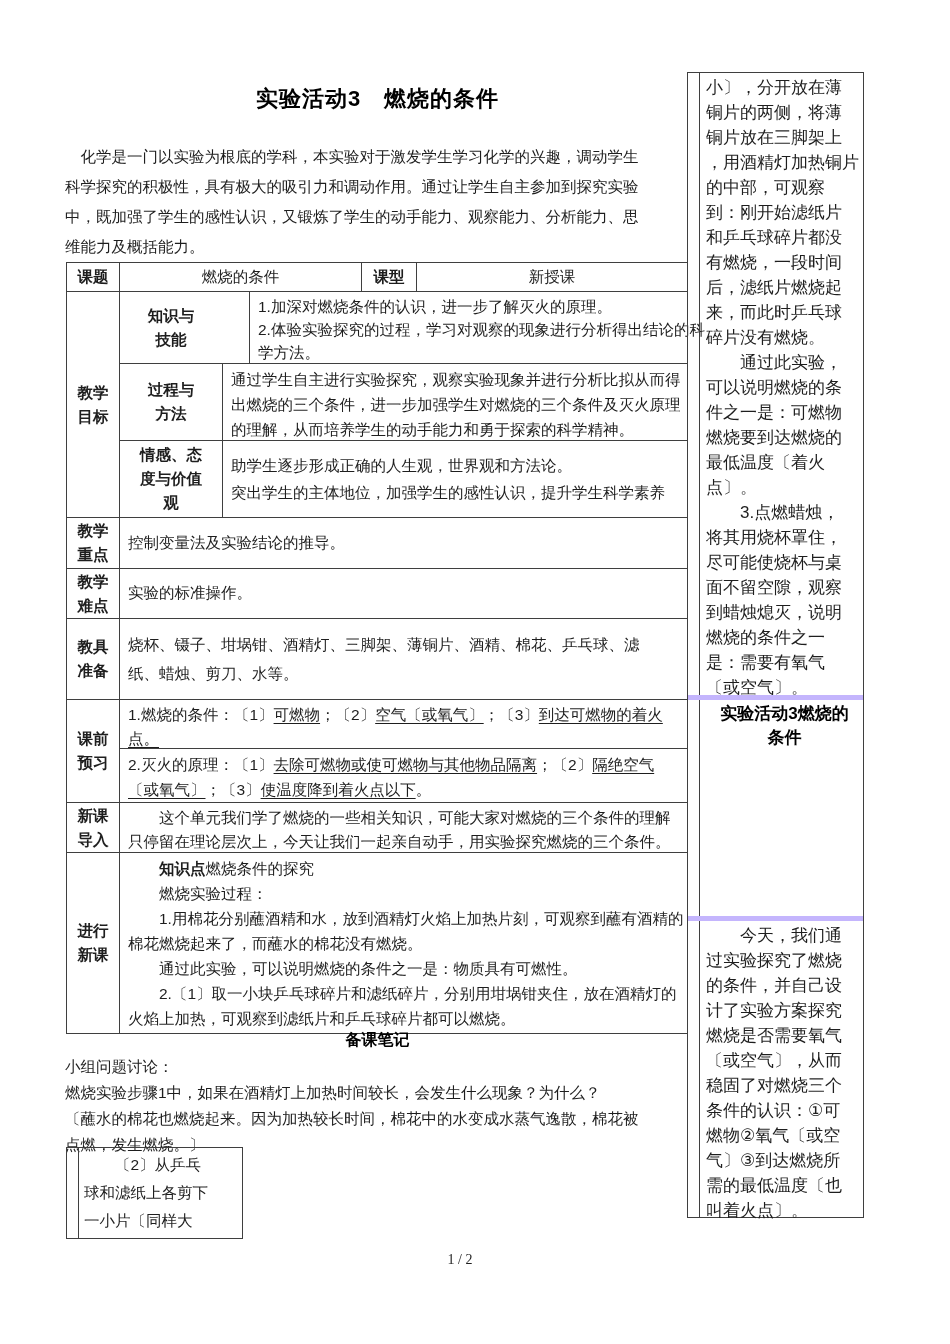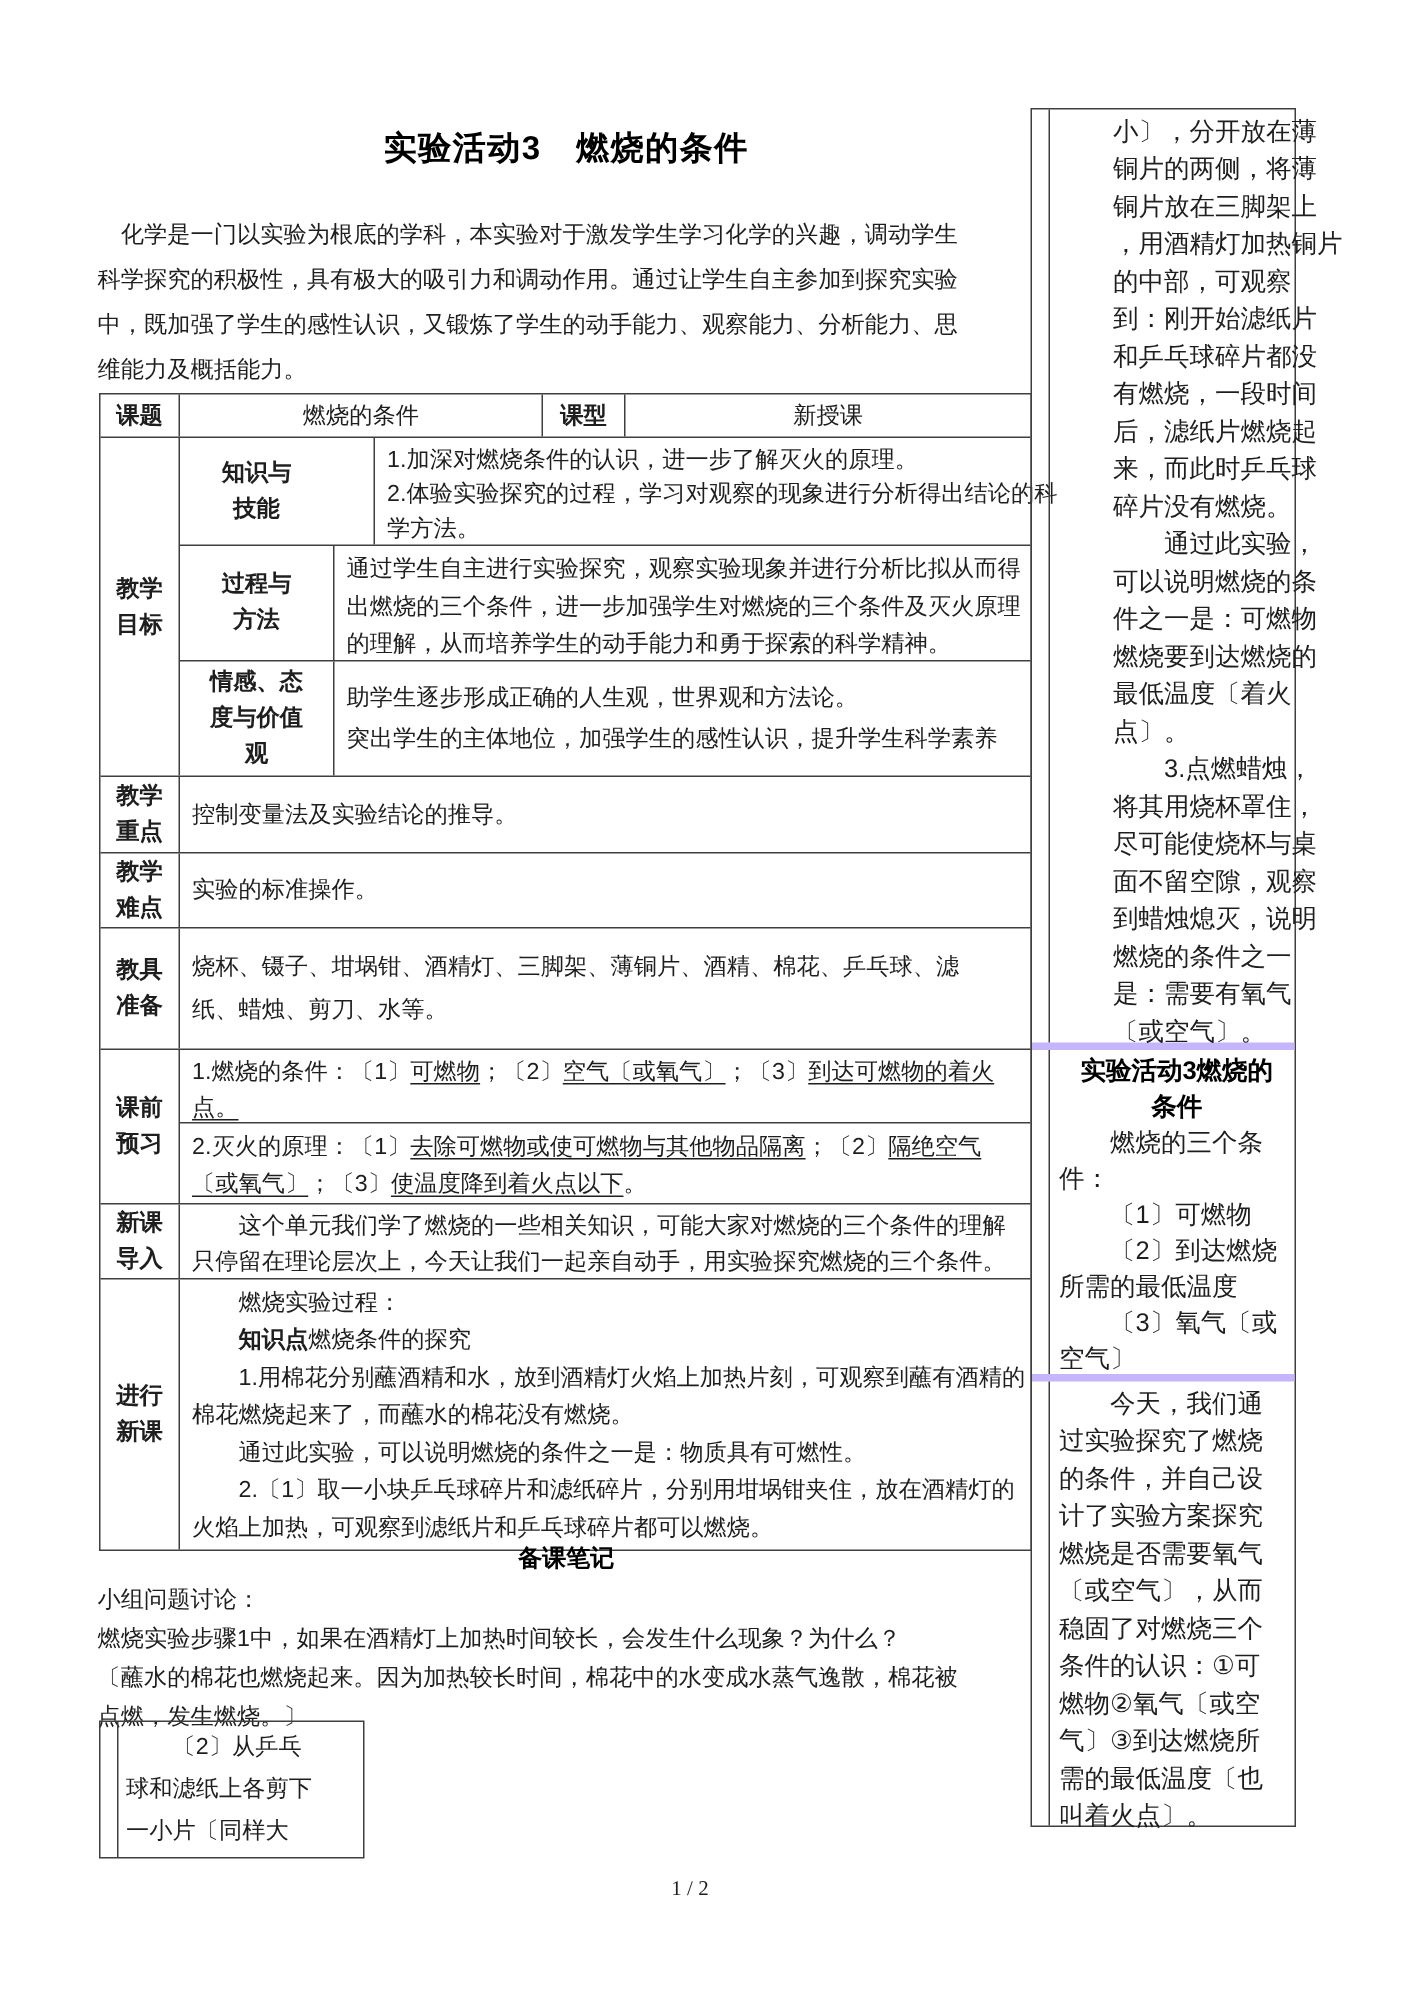--- a/index.html
+++ b/index.html
@@ -80,21 +80,21 @@
   .bb-text .ln{line-height:28px;}
 
   
   .sidebar{
     position:absolute;top:72px;left:687px;width:177px;
     border:1px solid #3f3f3f;box-sizing:border-box;font-size:17px;
   }
   .sb-box{display:flex;border-top:5px solid #c4b5fd;box-sizing:border-box;}
   .sb-box:first-child{border-top:none;}
   .sb-text{flex:1 1 auto;padding:2px 0 0 6px;min-width:0;}
-  .sb-b1{height:622px;gap:36px;} .sb-b1 .ln{line-height:25px;}
+  .sb-b1{height:622px;} .sb-b1 .ln{line-height:25px;}
   .sb-b2{height:221px;} .sb-b2 .ln{line-height:24px;}
   .sb-b3{height:301px;} .sb-b3 .ln{line-height:25px;}
   .sb-head .ln{font-weight:bold;text-align:center;color:#000;}
 
   .footer{
     position:absolute;top:1252px;left:0;width:920px;text-align:center;
     font-size:14px;font-family:"Liberation Serif","DejaVu Serif",serif;
   }
 </style>
 </head>
@@ -222,22 +222,22 @@
         <div class="ln">只停留在理论层次上，今天让我们一起亲自动手，用实验探究燃烧的三个条件。</div>
       </div>
   </div>
 
   <div class="trow h-new">
     <div class="c w-l1 lbl">
         <div class="ln">进行</div>
         <div class="ln">新课</div>
       </div>
     <div class="c w-rest cont cell-pad">
+        <div class="ln"><span>　　</span><span class="b">知识点</span><span>燃烧条件的探究</span></div>
         <div class="ln">　　燃烧实验过程：</div>
-        <div class="ln"><span>　　</span><span class="b">知识点</span><span>燃烧条件的探究</span></div>
         <div class="ln">　　1.用棉花分别蘸酒精和水，放到酒精灯火焰上加热片刻，可观察到蘸有酒精的</div>
         <div class="ln">棉花燃烧起来了，而蘸水的棉花没有燃烧。</div>
         <div class="ln">　　通过此实验，可以说明燃烧的条件之一是：物质具有可燃性。</div>
         <div class="ln">　　2.〔1〕取一小块乒乓球碎片和滤纸碎片，分别用坩埚钳夹住，放在酒精灯的</div>
         <div class="ln">火焰上加热，可观察到滤纸片和乒乓球碎片都可以燃烧。</div>
       </div>
   </div>
 
 </div>
 
@@ -291,29 +291,20 @@
         <div class="ln">〔或空气〕。</div>
       </div>
   </div>
   <div class="sb-box sb-b2">
     <div class="strip"></div>
     <div class="sb-text">
       <div class="sb-head">
           <div class="ln">实验活动3燃烧的</div>
           <div class="ln">条件</div>
         </div>
-      <div>
-          <div class="ln">　　燃烧的三个条</div>
-          <div class="ln">件：</div>
-          <div class="ln">　　〔1〕可燃物</div>
-          <div class="ln">　　〔2〕到达燃烧</div>
-          <div class="ln">所需的最低温度</div>
-          <div class="ln">　　〔3〕氧气〔或</div>
-          <div class="ln">空气〕</div>
-        </div>
     </div>
   </div>
   <div class="sb-box sb-b3">
     <div class="strip"></div>
     <div class="sb-text">
         <div class="ln">　　今天，我们通</div>
         <div class="ln">过实验探究了燃烧</div>
         <div class="ln">的条件，并自己设</div>
         <div class="ln">计了实验方案探究</div>
         <div class="ln">燃烧是否需要氧气</div>

